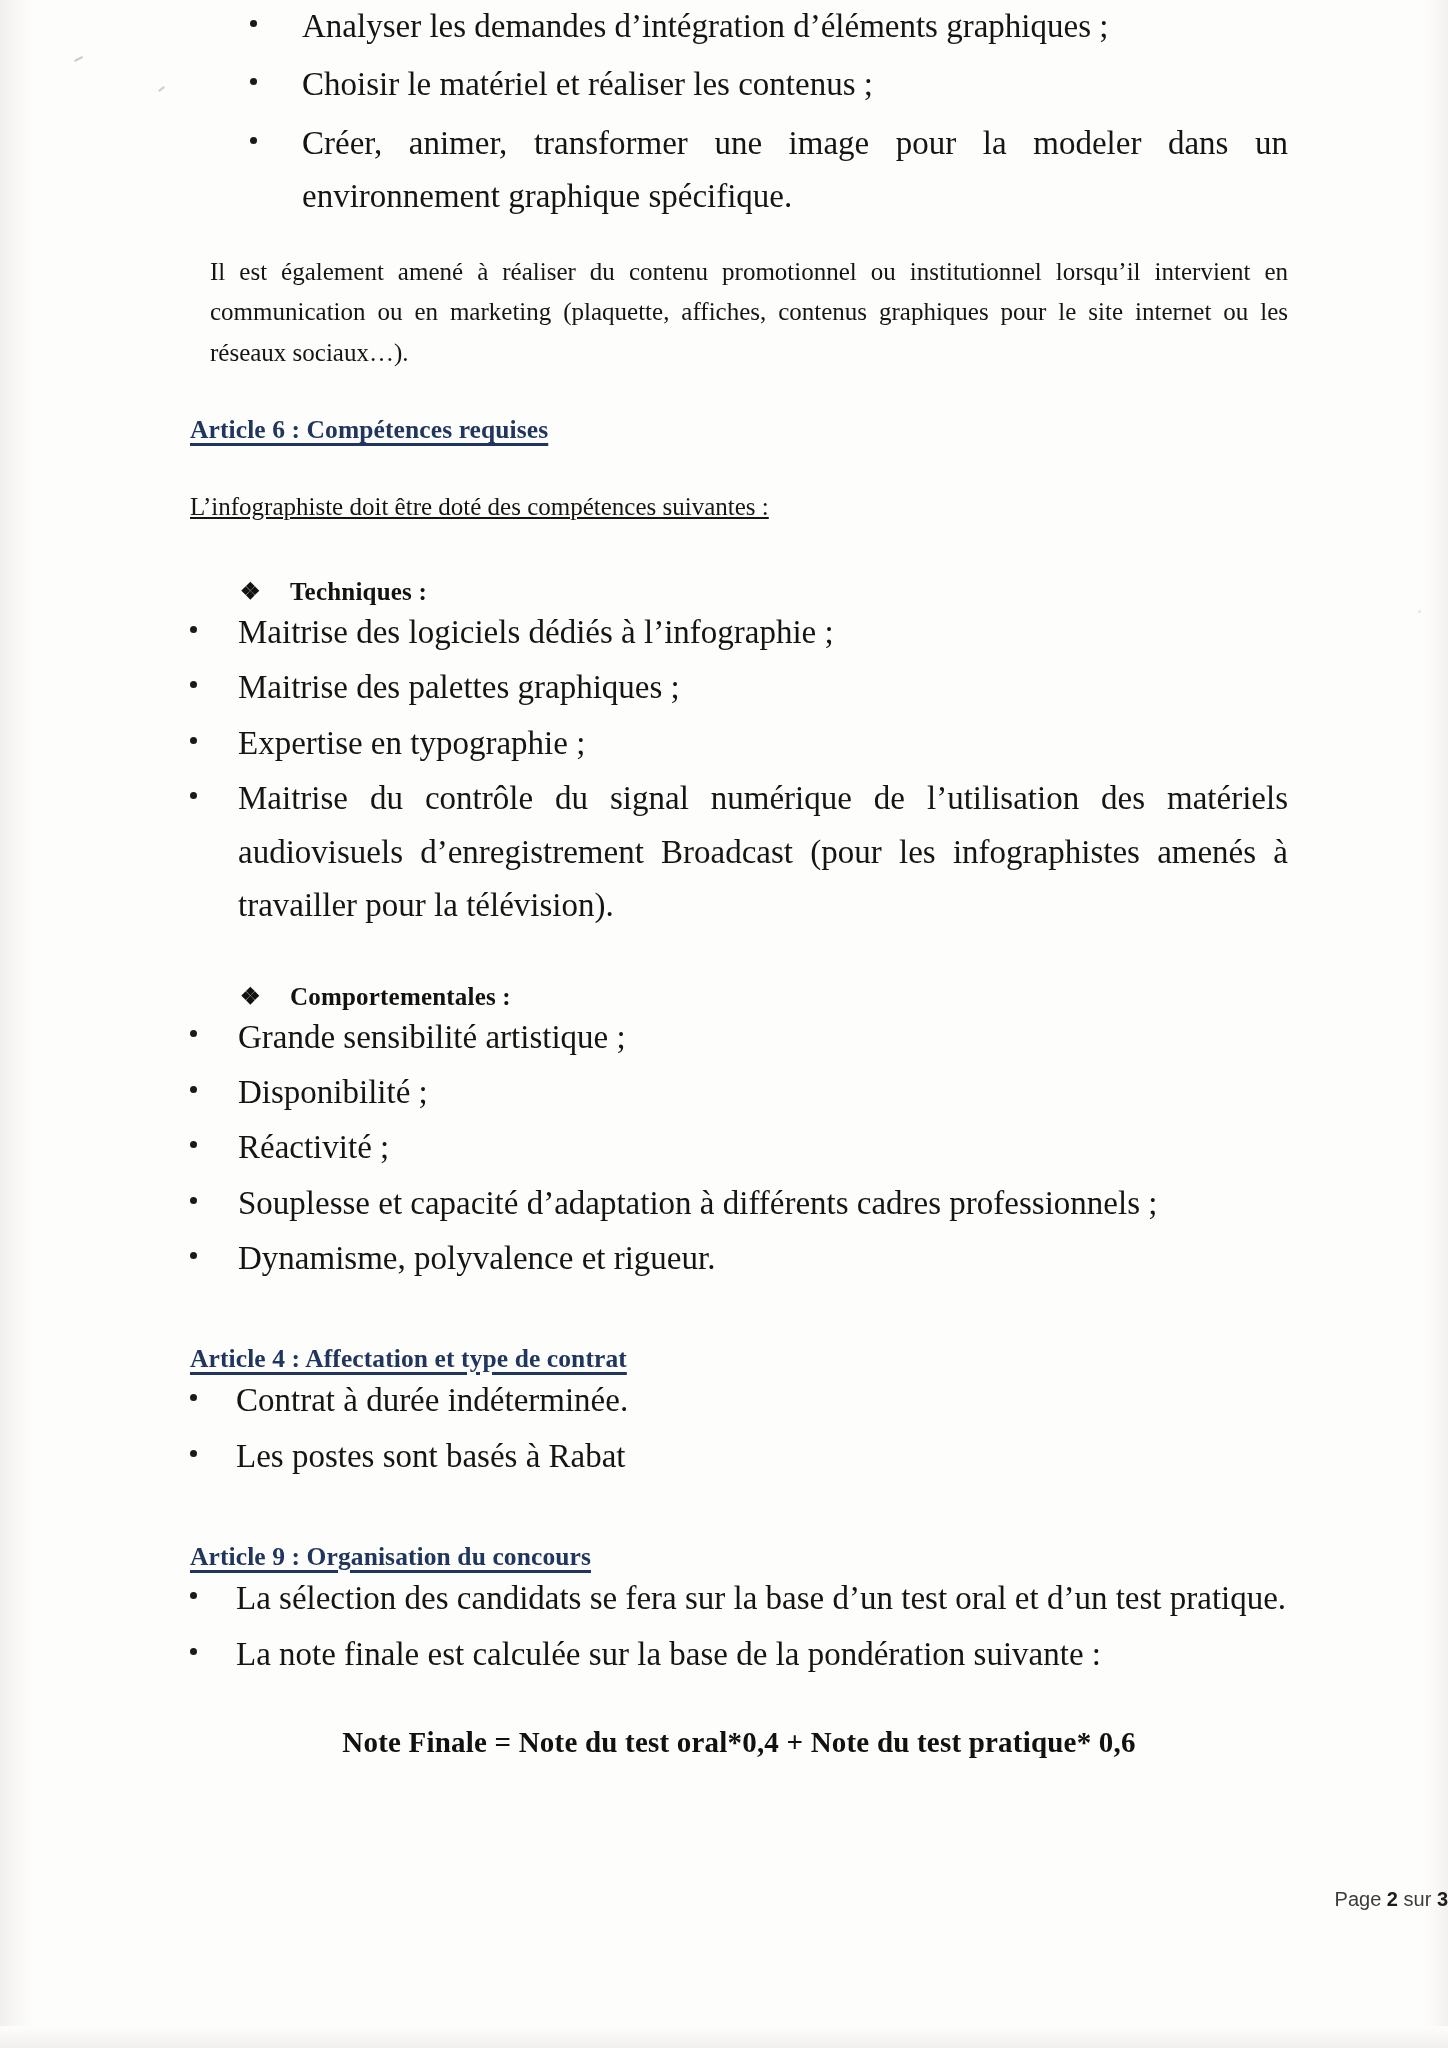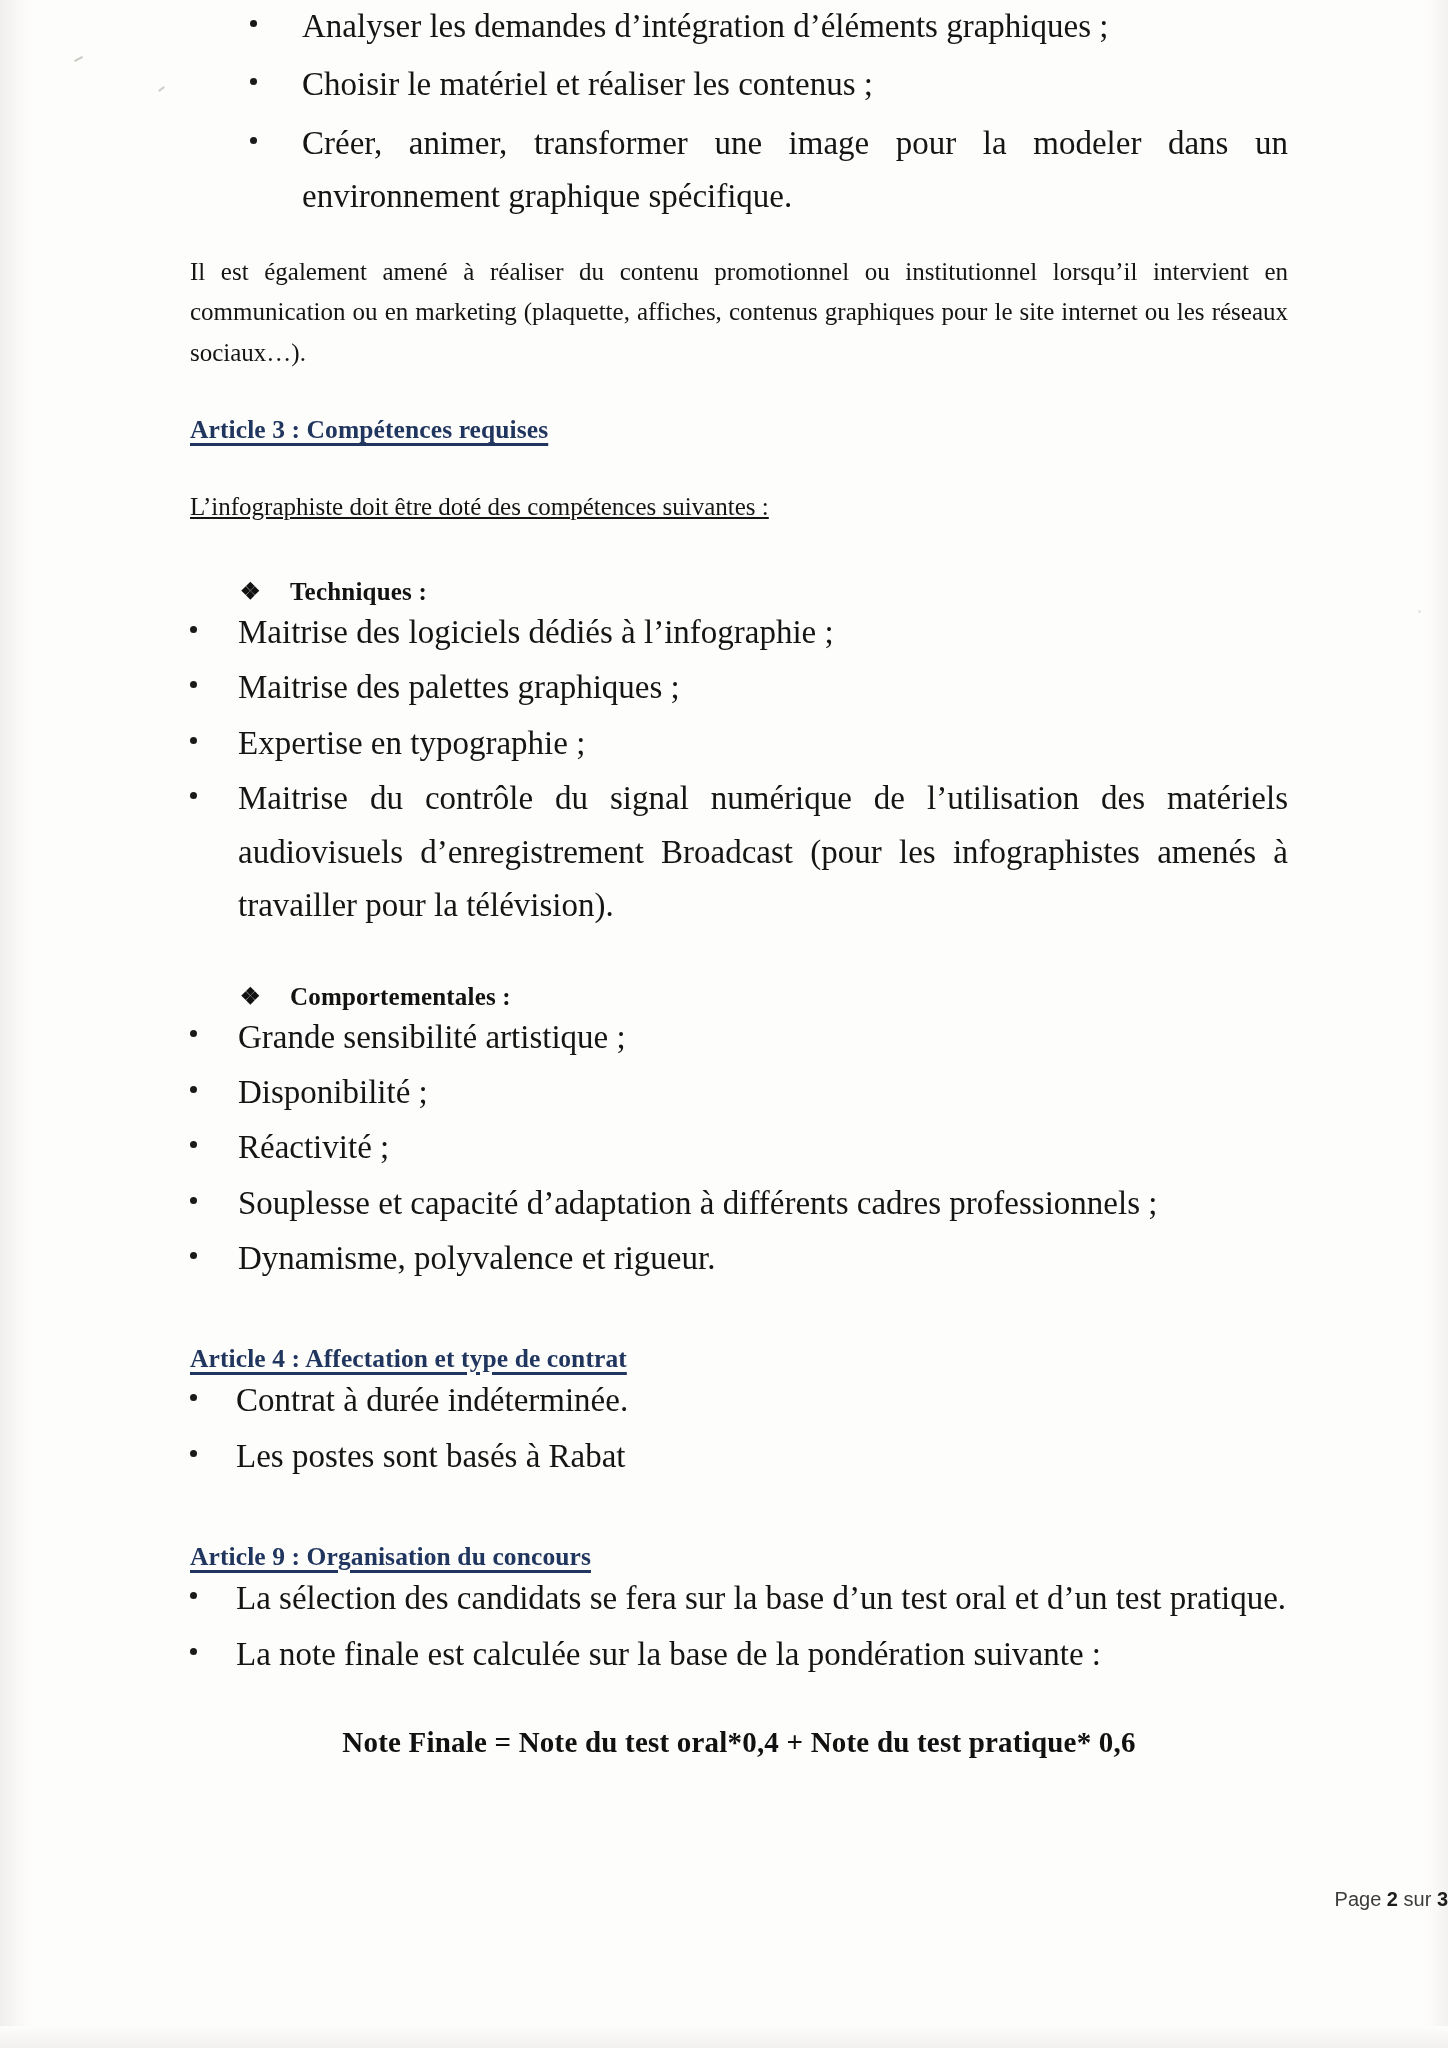--- a/index.html
+++ b/index.html
@@ -104,20 +104,21 @@
   }
   .duties > li {
     padding-left: 52px;
     margin-left: 60px;
     text-align: justify;
     margin-bottom: 5px;
   }
 
   .intro-para {
     margin-top: 28px;
+    margin-left: 20px;
   }
 
   .h-article3 { margin-top: 42px; }
 
   .lead-para { margin-top: 42px; text-decoration: underline; }
 
   
   .subsection-head {
     position: relative;
     margin-top: 50px;
@@ -207,21 +208,21 @@
         <span>Choisir le matériel et réaliser les contenus ;</span>
       </li>
       <li>
         <span class="bullet-dot"></span>
         <span>Créer, animer, transformer une image pour la modeler dans un environnement graphique spécifique.</span>
       </li>
     </ul>
 
     <p class="para intro-para">Il est également amené à réaliser du contenu promotionnel ou institutionnel lorsqu’il intervient en communication ou en marketing (plaquette, affiches, contenus graphiques pour le site internet ou les réseaux sociaux…).</p>
 
-    <div class="heading h-article3">Article 3 : Compétences requises</div>
+    <div class="heading h-article3">Article 6 : Compétences requises</div>
 
     <p class="para lead-para">L’infographiste doit être doté des compétences suivantes :</p>
 
     <div class="subsection-head">
       <span class="diamond-mark">❖</span>
       <span>Techniques :</span>
     </div>
     <ul class="blist sublist">
       <li>
         <span class="bullet-dot"></span>

